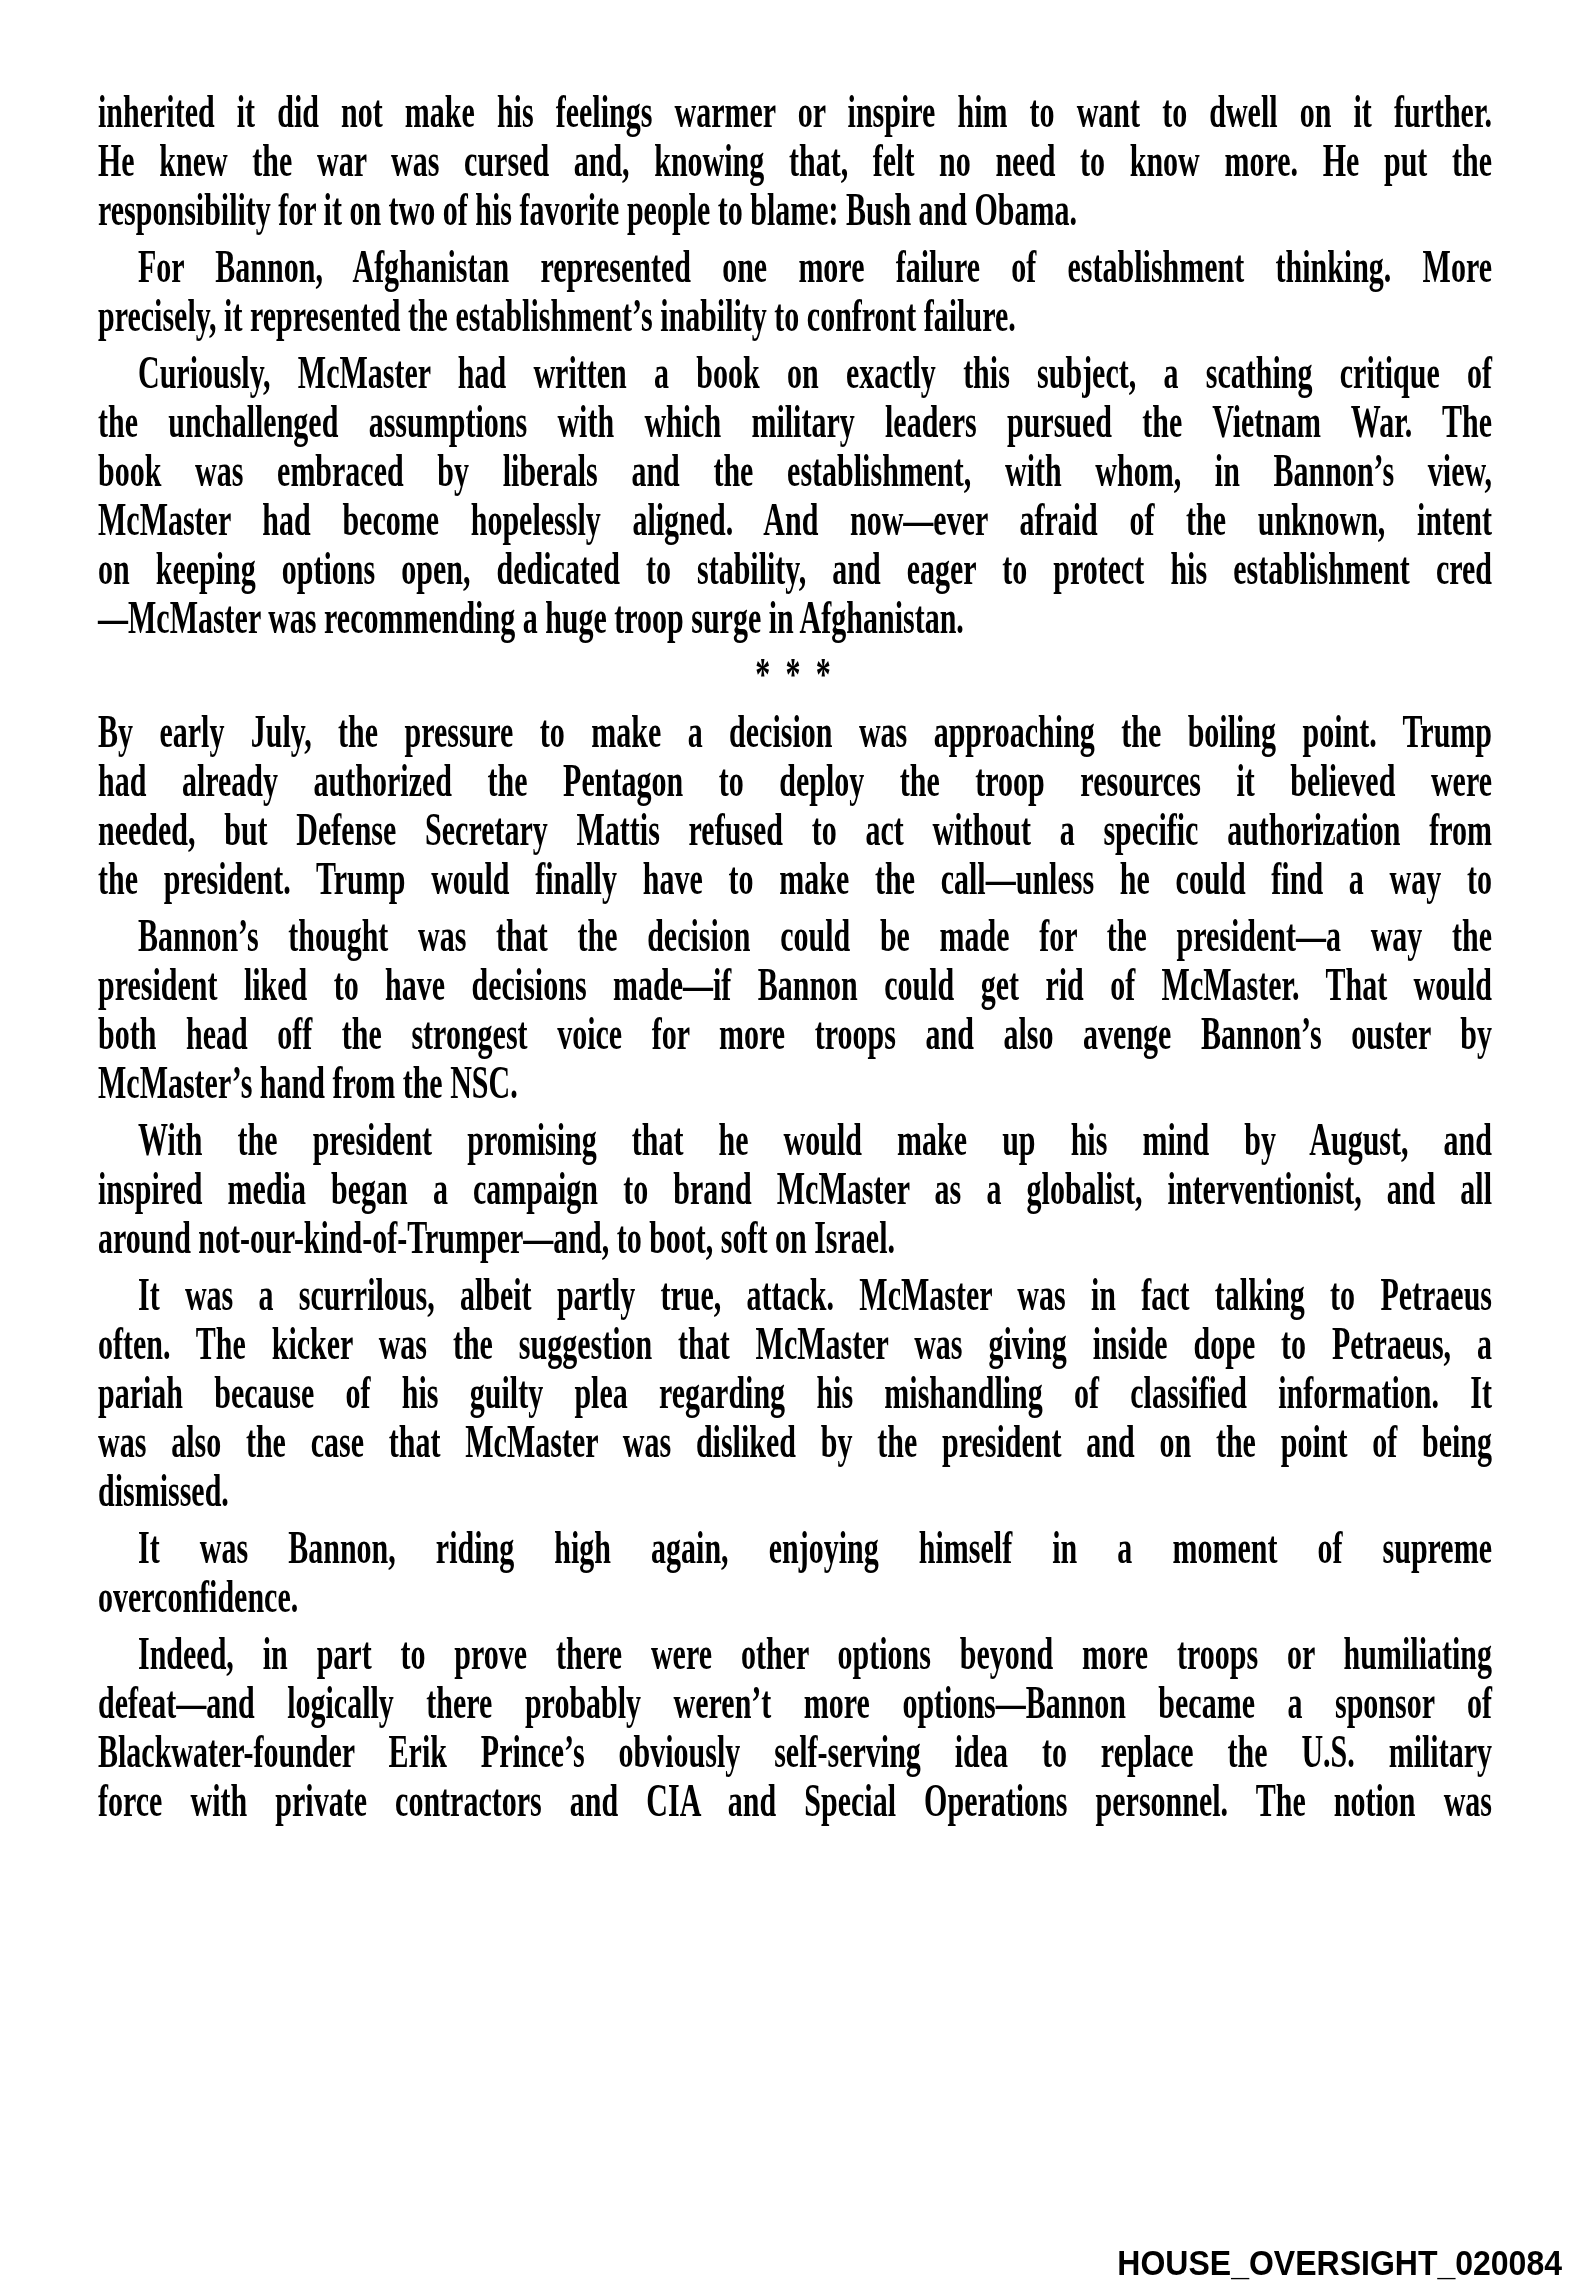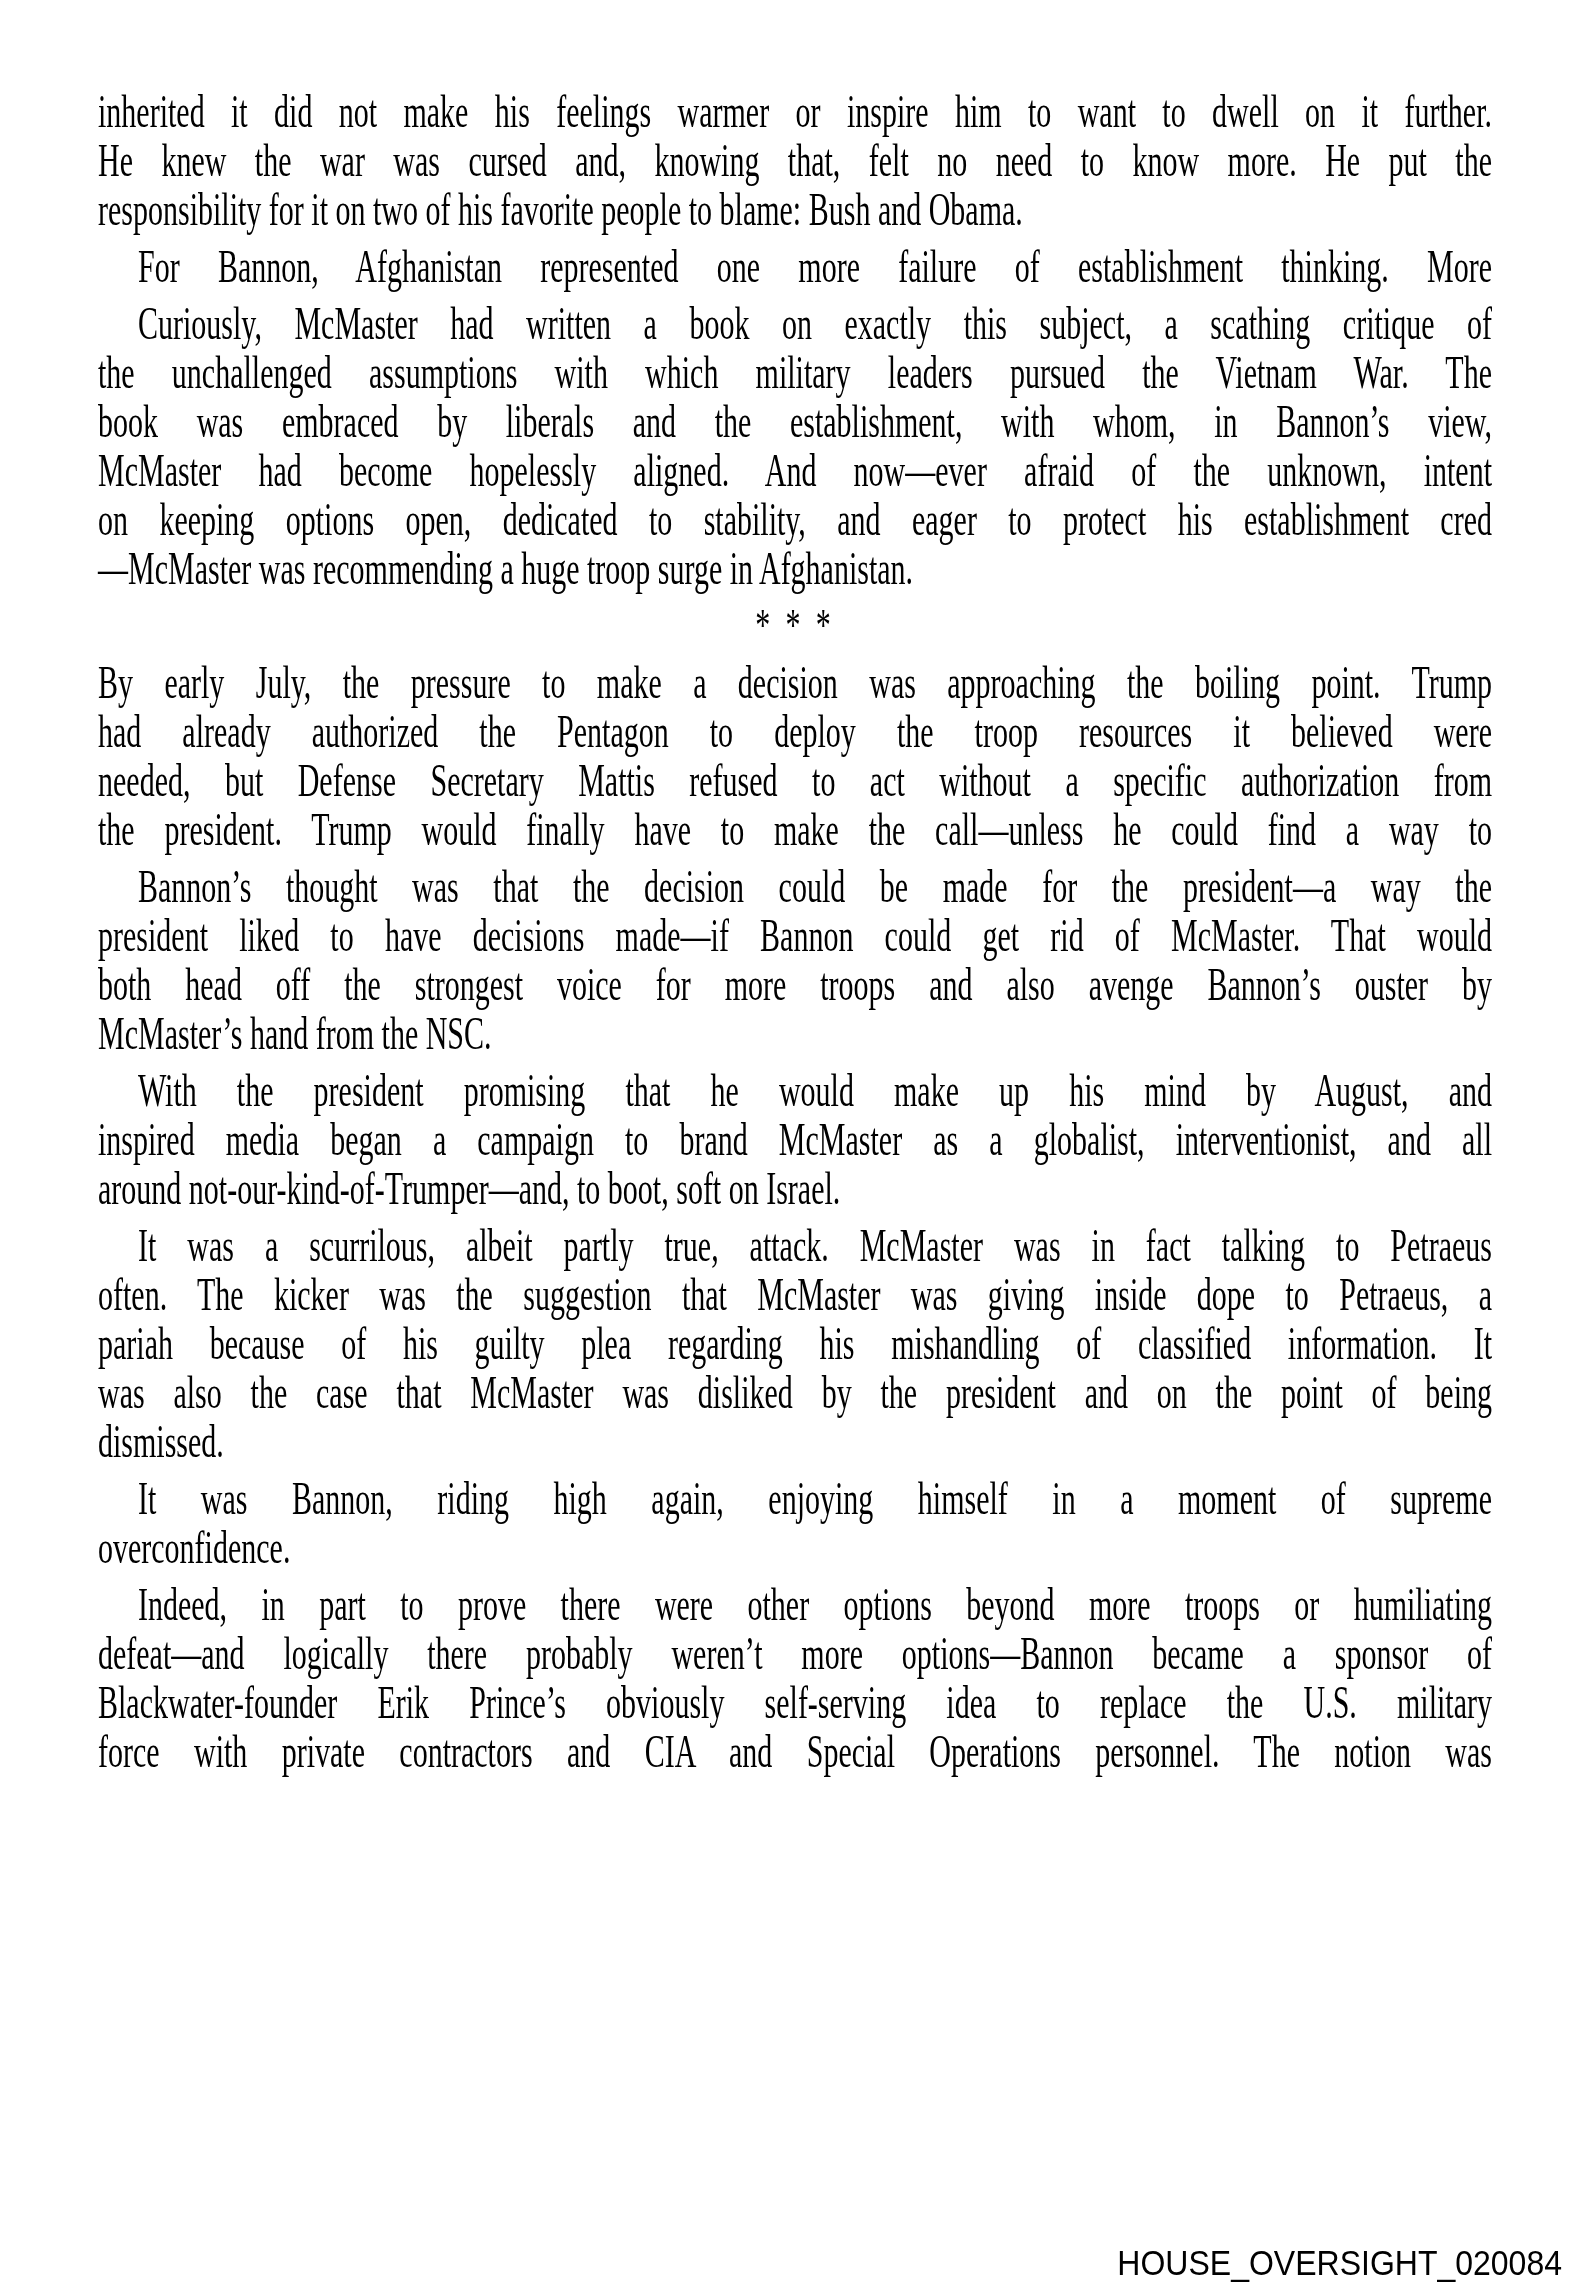--- a/index.html
+++ b/index.html
@@ -5,20 +5,21 @@
   html, body { margin: 0; padding: 0; background: #ffffff; }
 
   .page {
     position: relative;
     width: 1592px;
     height: 2295px;
     background: #ffffff;
     color: #000000;
     font-family: "Liberation Serif", "DejaVu Serif", serif;
     overflow: hidden;
+    font-weight: bold;
   }
 
   
   .text-block {
     position: absolute;
     left: 98px;
     top: 93px;
     width: 1394px;
   }
 
@@ -72,20 +73,23 @@
         <div class="line">
           <div class="line-inner">He knew the war was cursed and, knowing that, felt no need to know more. He put the</div>
         </div>
         <div class="line end">
           <div class="line-inner">responsibility for it on two of his favorite people to blame: Bush and Obama.</div>
         </div>
       </div>
       <div class="block">
         <div class="line indent">
           <div class="line-inner">For Bannon, Afghanistan represented one more failure of establishment thinking. More</div>
+        </div>
+        <div class="line end">
+          <div class="line-inner">precisely, it represented the establishment’s inability to confront failure.</div>
         </div>
       </div>
       <div class="block">
         <div class="line indent">
           <div class="line-inner">Curiously, McMaster had written a book on exactly this subject, a scathing critique of</div>
         </div>
         <div class="line">
           <div class="line-inner">the unchallenged assumptions with which military leaders pursued the Vietnam War. The</div>
         </div>
         <div class="line">

